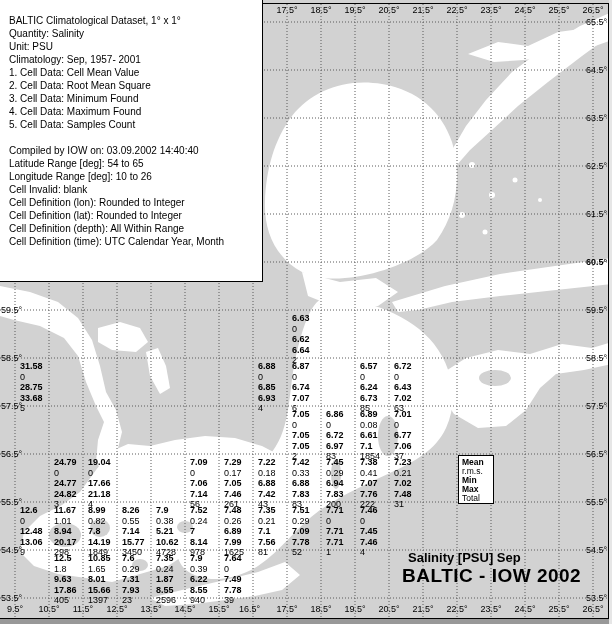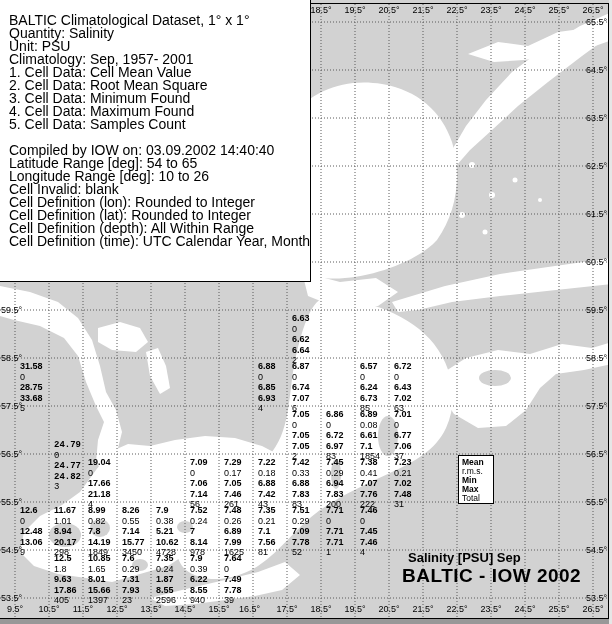--- a/index.html
+++ b/index.html
@@ -13,23 +13,23 @@
   .axis-label{
     position:absolute;font-size:9px;line-height:10px;white-space:nowrap;
     color:#000;
   }
   .cell{
     position:absolute;font-size:9px;line-height:10.6px;white-space:nowrap;
   }
   .cell span{display:block;}
   .cell .b{font-weight:bold;}
   #info-box{
-    position:absolute;left:-1px;top:-1px;width:312px;height:283px;
+    position:absolute;left:-1px;top:-1px;width:264px;height:283px;
     background:#ffffff;border:1px solid #000;box-sizing:border-box;
-    padding:14px 0 0 9px;font-size:14px;line-height:13px;
+    padding:14px 0 0 9px;font-size:10px;line-height:13px;
   }
   .info-line{white-space:nowrap;}
   #legend-box{
     position:absolute;left:458px;top:455px;width:36px;height:49px;
     background:#ffffff;border:1px solid #000;box-sizing:border-box;
     padding:2px 0 0 3px;font-size:8.5px;line-height:8.9px;
   }
   .legend-line{display:block;white-space:nowrap;}
   .legend-line.b{font-weight:bold;}
   #subtitle{
@@ -150,21 +150,21 @@
       <span class="axis-label" style="left: 443px; top: 604px; width: 28px; text-align: center;">22.5°</span>
       <span class="axis-label" style="left: 477px; top: 604px; width: 28px; text-align: center;">23.5°</span>
       <span class="axis-label" style="left: 511px; top: 604px; width: 28px; text-align: center;">24.5°</span>
       <span class="axis-label" style="left: 545px; top: 604px; width: 28px; text-align: center;">25.5°</span>
       <span class="axis-label" style="left: 579px; top: 604px; width: 28px; text-align: center;">26.5°</span>
       <span class="axis-label" style="right: 5px; top: 17px; text-align: right;">65.5°</span>
       <span class="axis-label" style="right: 5px; top: 65px; text-align: right;">64.5°</span>
       <span class="axis-label" style="right: 5px; top: 113px; text-align: right;">63.5°</span>
       <span class="axis-label" style="right: 5px; top: 161px; text-align: right;">62.5°</span>
       <span class="axis-label" style="right: 5px; top: 209px; text-align: right;">61.5°</span>
-      <span class="axis-label" style="right: 5px; top: 257px; text-align: right;">60.5°</span>
+      <span class="axis-label" style="right: 5px; top: 257px; text-align: right; font-weight: bold;">60.5°</span>
       <span class="axis-label" style="right: 5px; top: 305px; text-align: right;">59.5°</span>
       <span class="axis-label" style="right: 5px; top: 353px; text-align: right;">58.5°</span>
       <span class="axis-label" style="right: 5px; top: 401px; text-align: right;">57.5°</span>
       <span class="axis-label" style="right: 5px; top: 449px; text-align: right;">56.5°</span>
       <span class="axis-label" style="right: 5px; top: 497px; text-align: right;">55.5°</span>
       <span class="axis-label" style="right: 5px; top: 545px; text-align: right;">54.5°</span>
       <span class="axis-label" style="right: 5px; top: 593px; text-align: right;">53.5°</span>
       <span class="axis-label" style="left: 1px; top: 305px;">59.5°</span>
       <span class="axis-label" style="left: 1px; top: 353px;">58.5°</span>
       <span class="axis-label" style="left: 1px; top: 401px;">57.5°</span>
@@ -237,21 +237,21 @@
         <span class="b">7.1</span>
         <span class="r">1854</span>
       </div>
       <div class="cell" style="left: 394px; top: 409px;">
         <span class="b">7.01</span>
         <span class="r">0</span>
         <span class="b">6.77</span>
         <span class="b">7.06</span>
         <span class="r">37</span>
       </div>
-      <div class="cell" style="left: 54px; top: 440px; font-family: Liberation Mono, monospace;">
+      <div class="cell" style="left: 54px; top: 457px;">
         <span class="b">24.79</span>
         <span class="r">0</span>
         <span class="b">24.77</span>
         <span class="b">24.82</span>
         <span class="r">3</span>
       </div>
       <div class="cell" style="left: 88px; top: 457px;">
         <span class="b">19.04</span>
         <span class="r">0</span>
         <span class="b">17.66</span>

